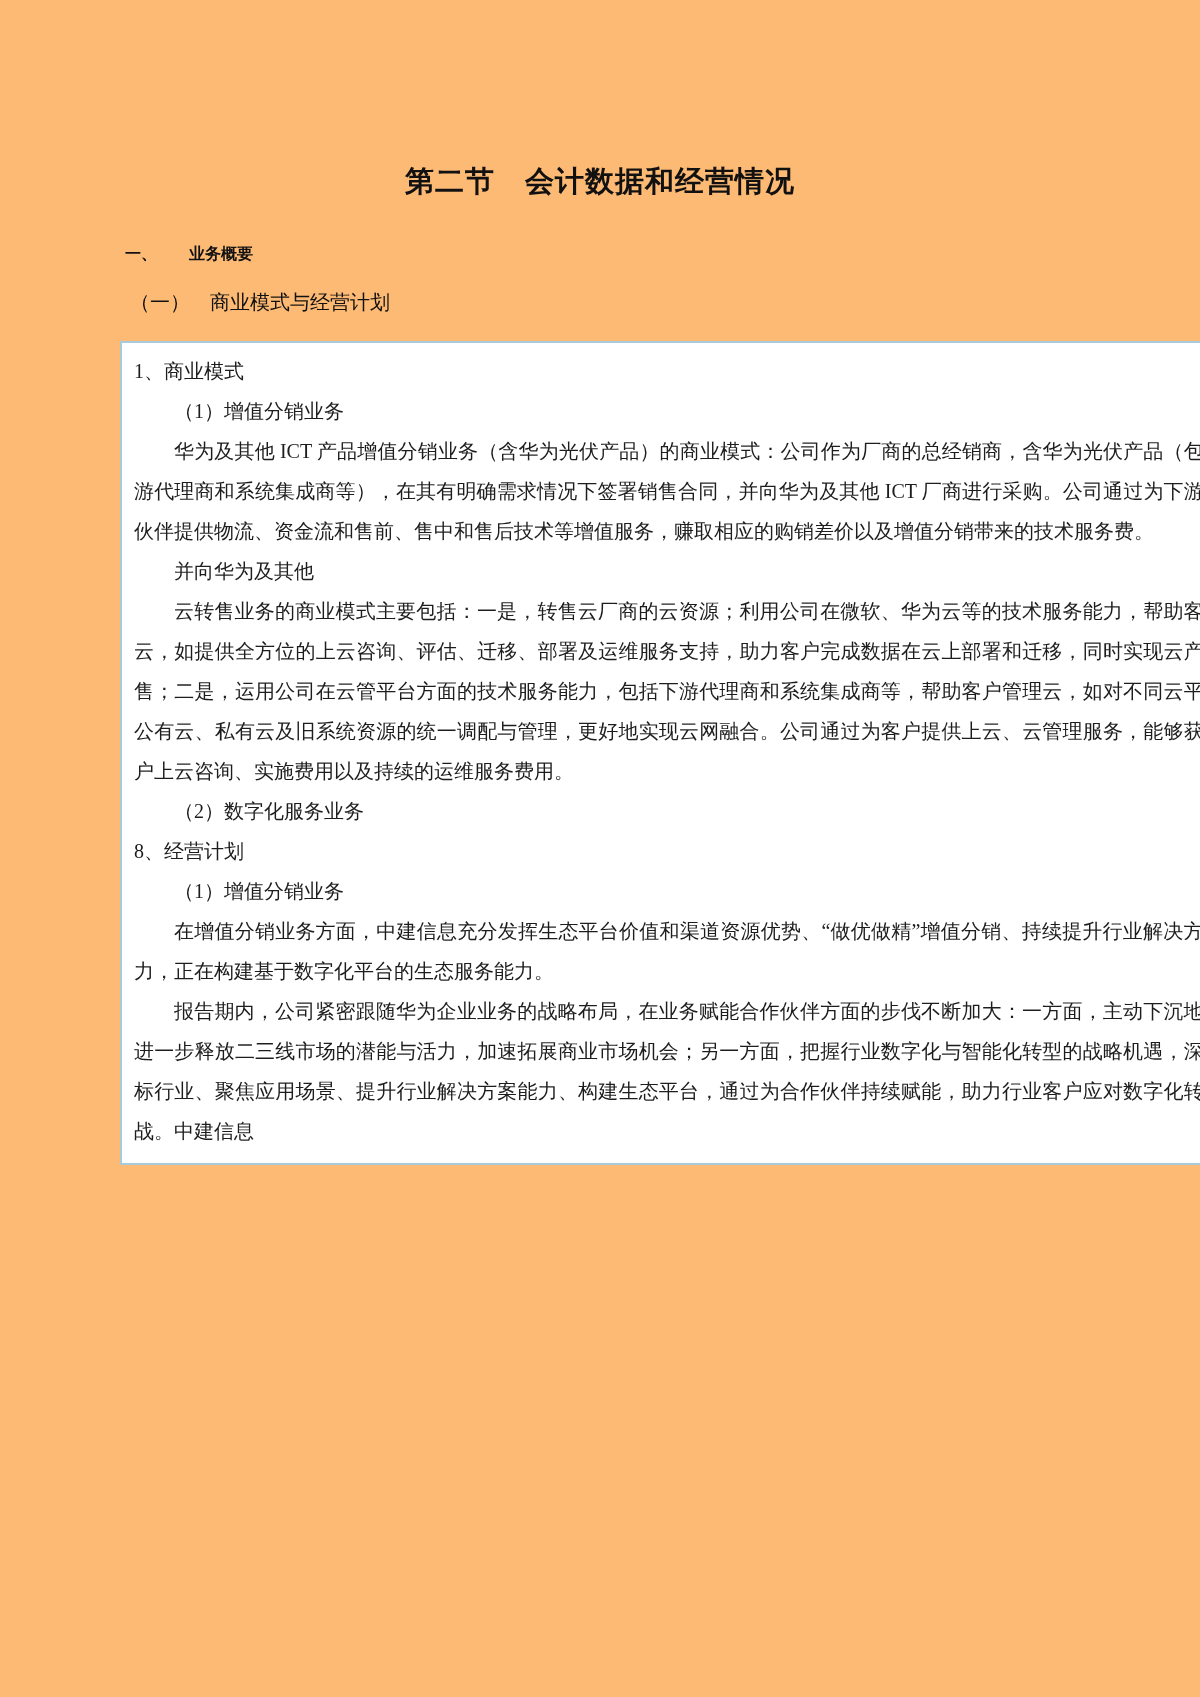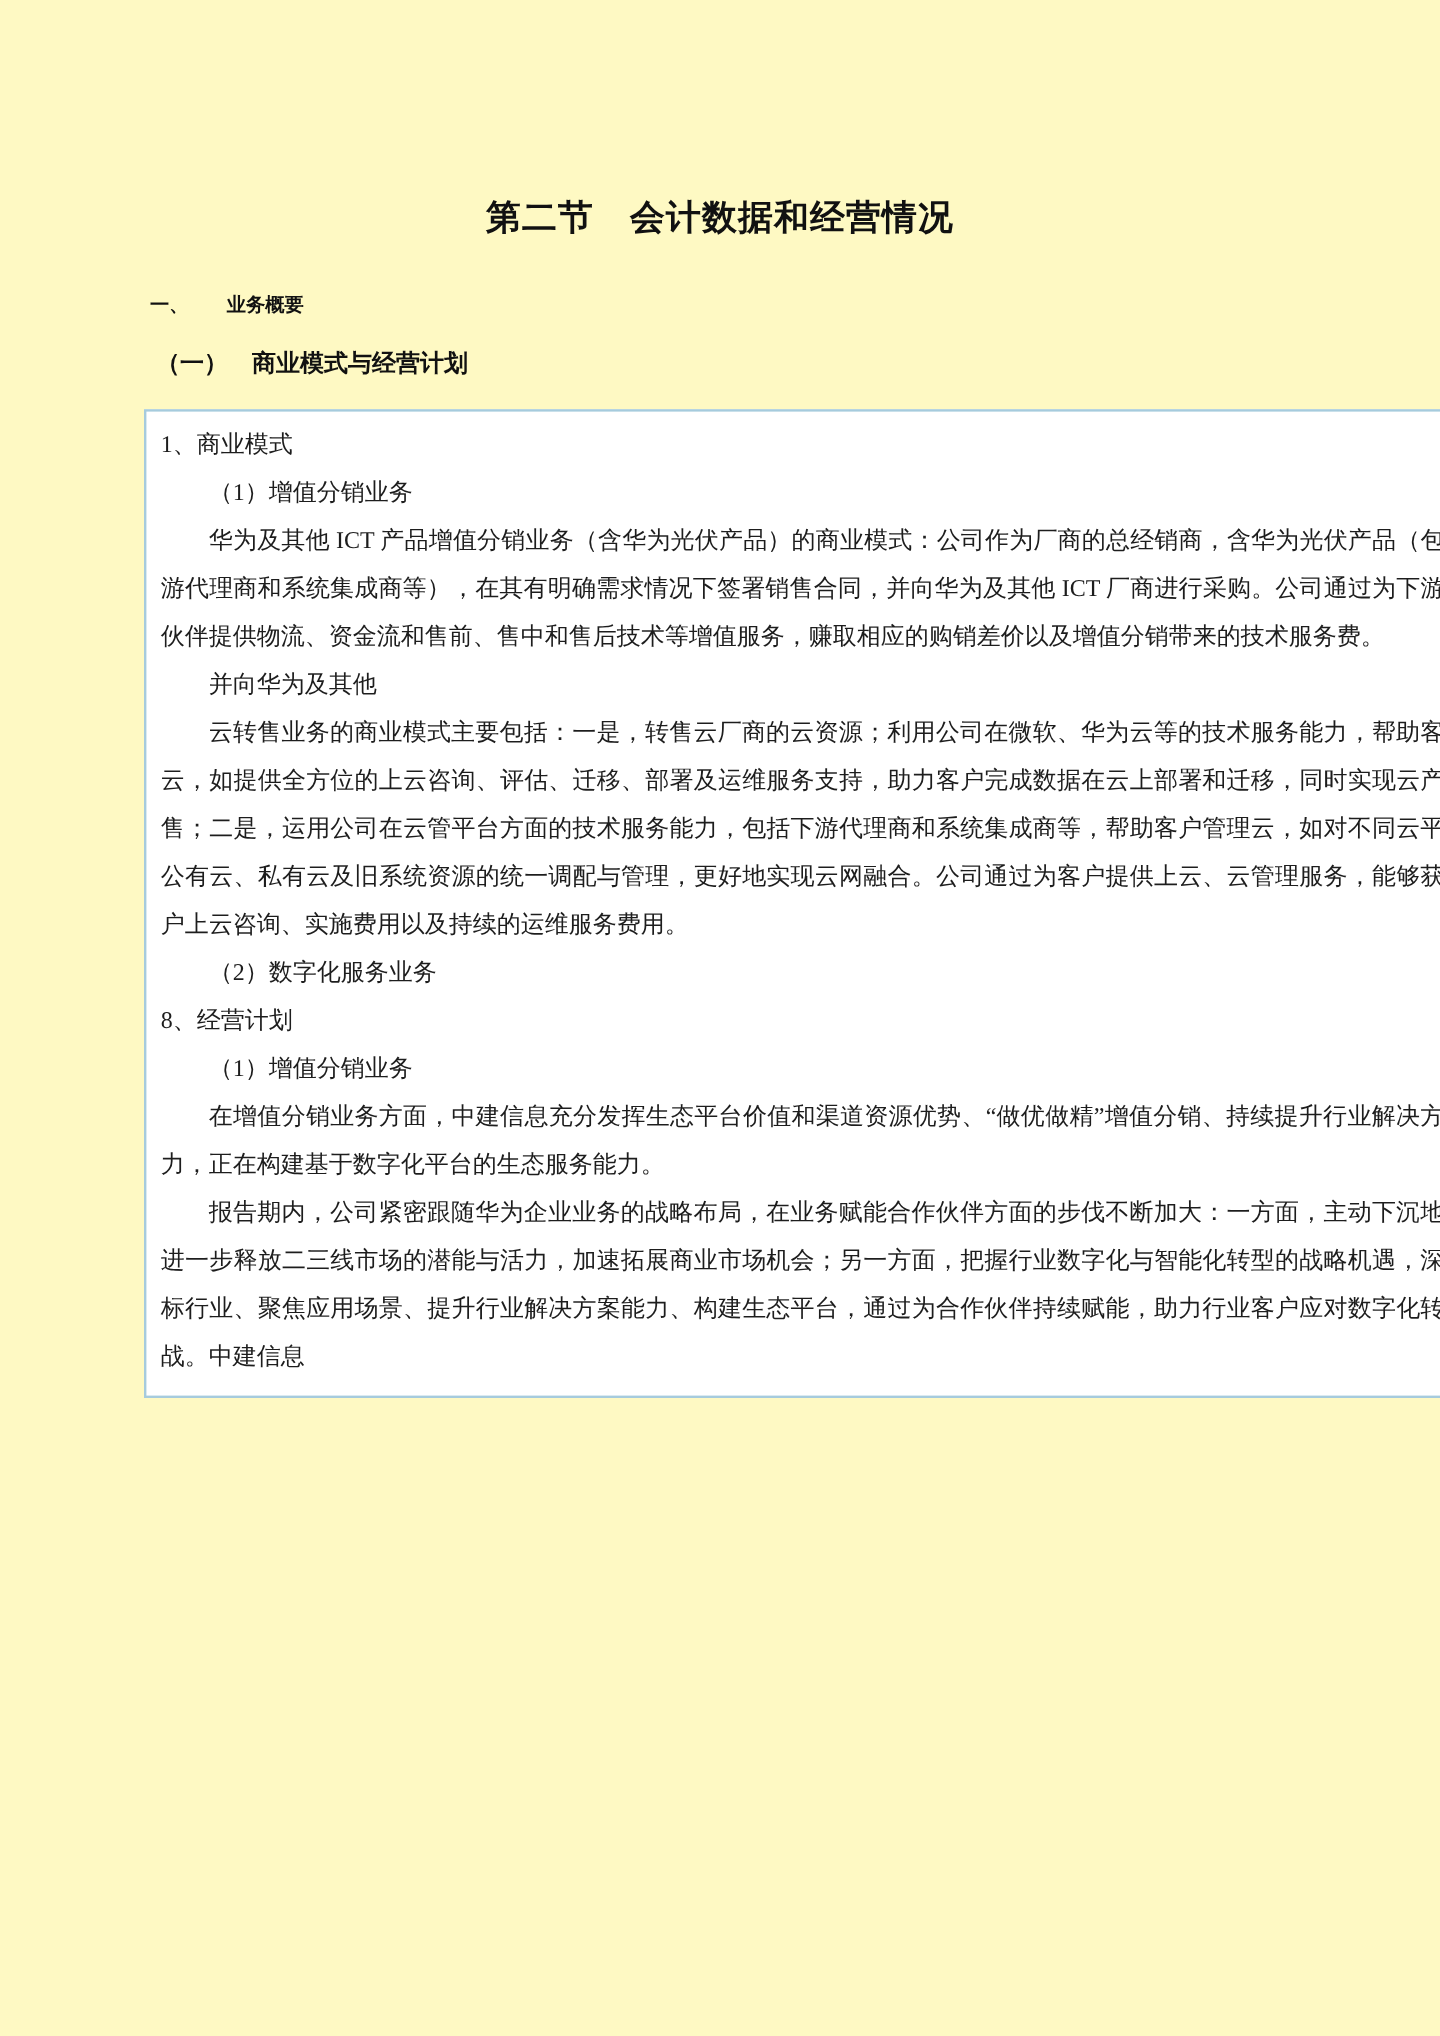--- a/index.html
+++ b/index.html
@@ -1,17 +1,17 @@
 <!DOCTYPE html>
 <html><head>
 <meta charset="utf-8">
 <style>
   html,body{margin:0;padding:0;background:#e9e9e9;}
   .page{
-    width:1200px;height:1697px;margin:0 auto;background:#fef9c3;
+    width:1200px;height:1697px;margin:0 auto;background:#fdba74;
     box-sizing:border-box;position:relative;overflow:hidden;
     color:#1d1d1d;
     font-family:"Liberation Serif","DejaVu Serif",serif;
   }
   .title{
     padding-top:162px;
     text-align:center;
     font-family:"Liberation Sans","DejaVu Sans",sans-serif;
     font-weight:bold;
     font-size:29px;
@@ -23,21 +23,21 @@
     margin:42px 0 0 125px;
     font-family:"Liberation Sans","DejaVu Sans",sans-serif;
     font-weight:bold;
     font-size:16px;
     color:#111111;
     white-space:pre-wrap;
   }
   .h2{
     margin:24px 0 0 130px;
     font-family:"Liberation Sans","DejaVu Sans",sans-serif;
-    font-weight:bold;
+    font-weight:normal;
     font-size:20px;
     color:#111111;
     white-space:pre-wrap;
   }
   .box{
     box-sizing:border-box;
     margin:25px 0 0 120px;
     width:1138px;
     border:2px solid #a6cbdd;
     padding:8px 12px 12px 12px;

